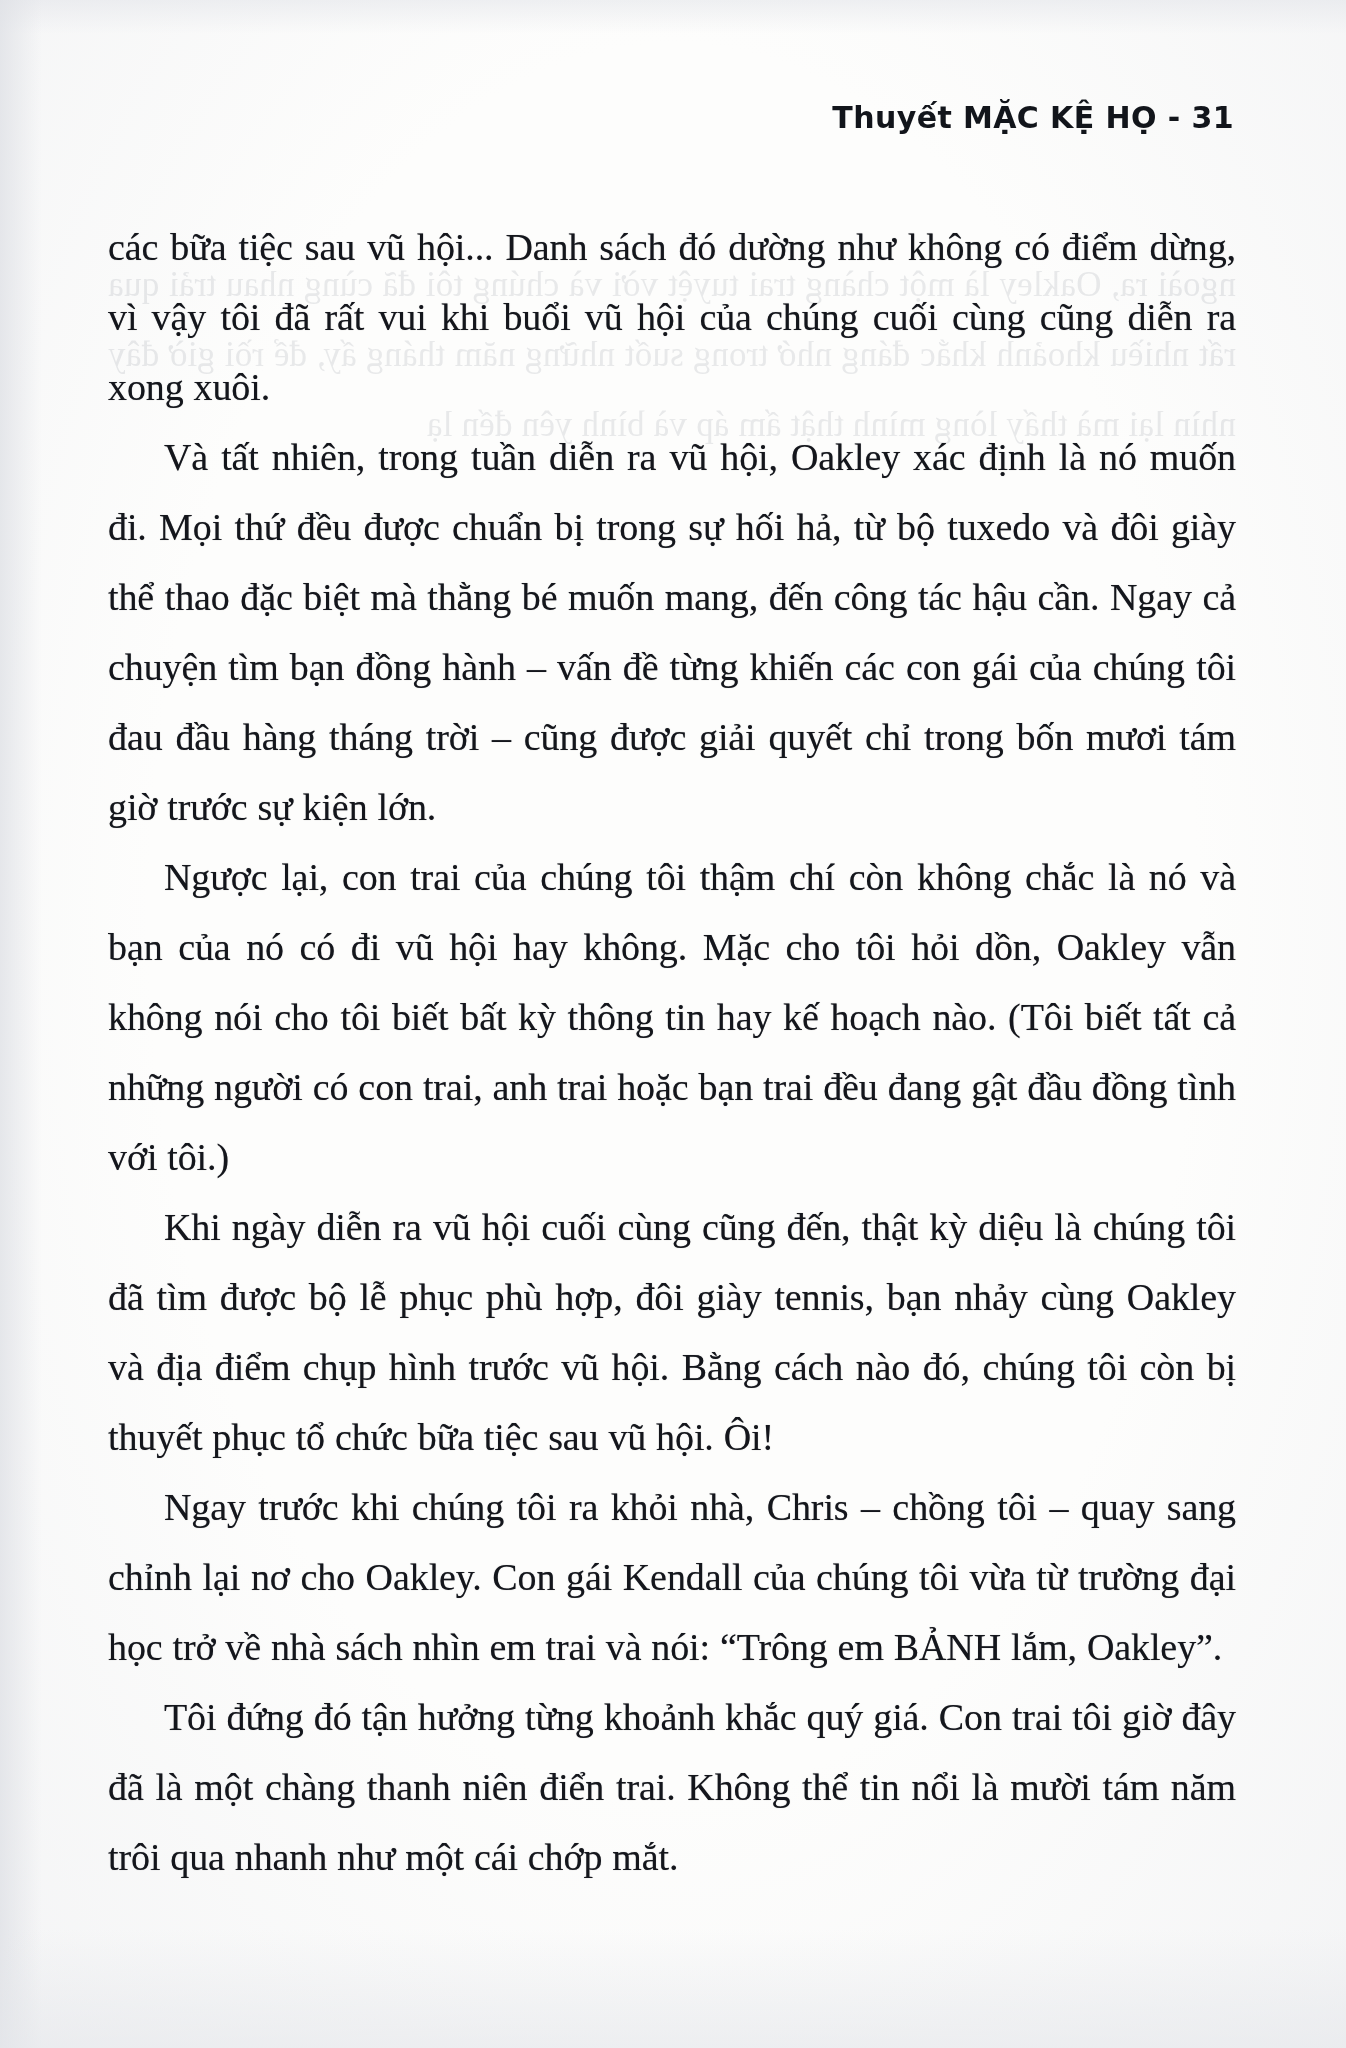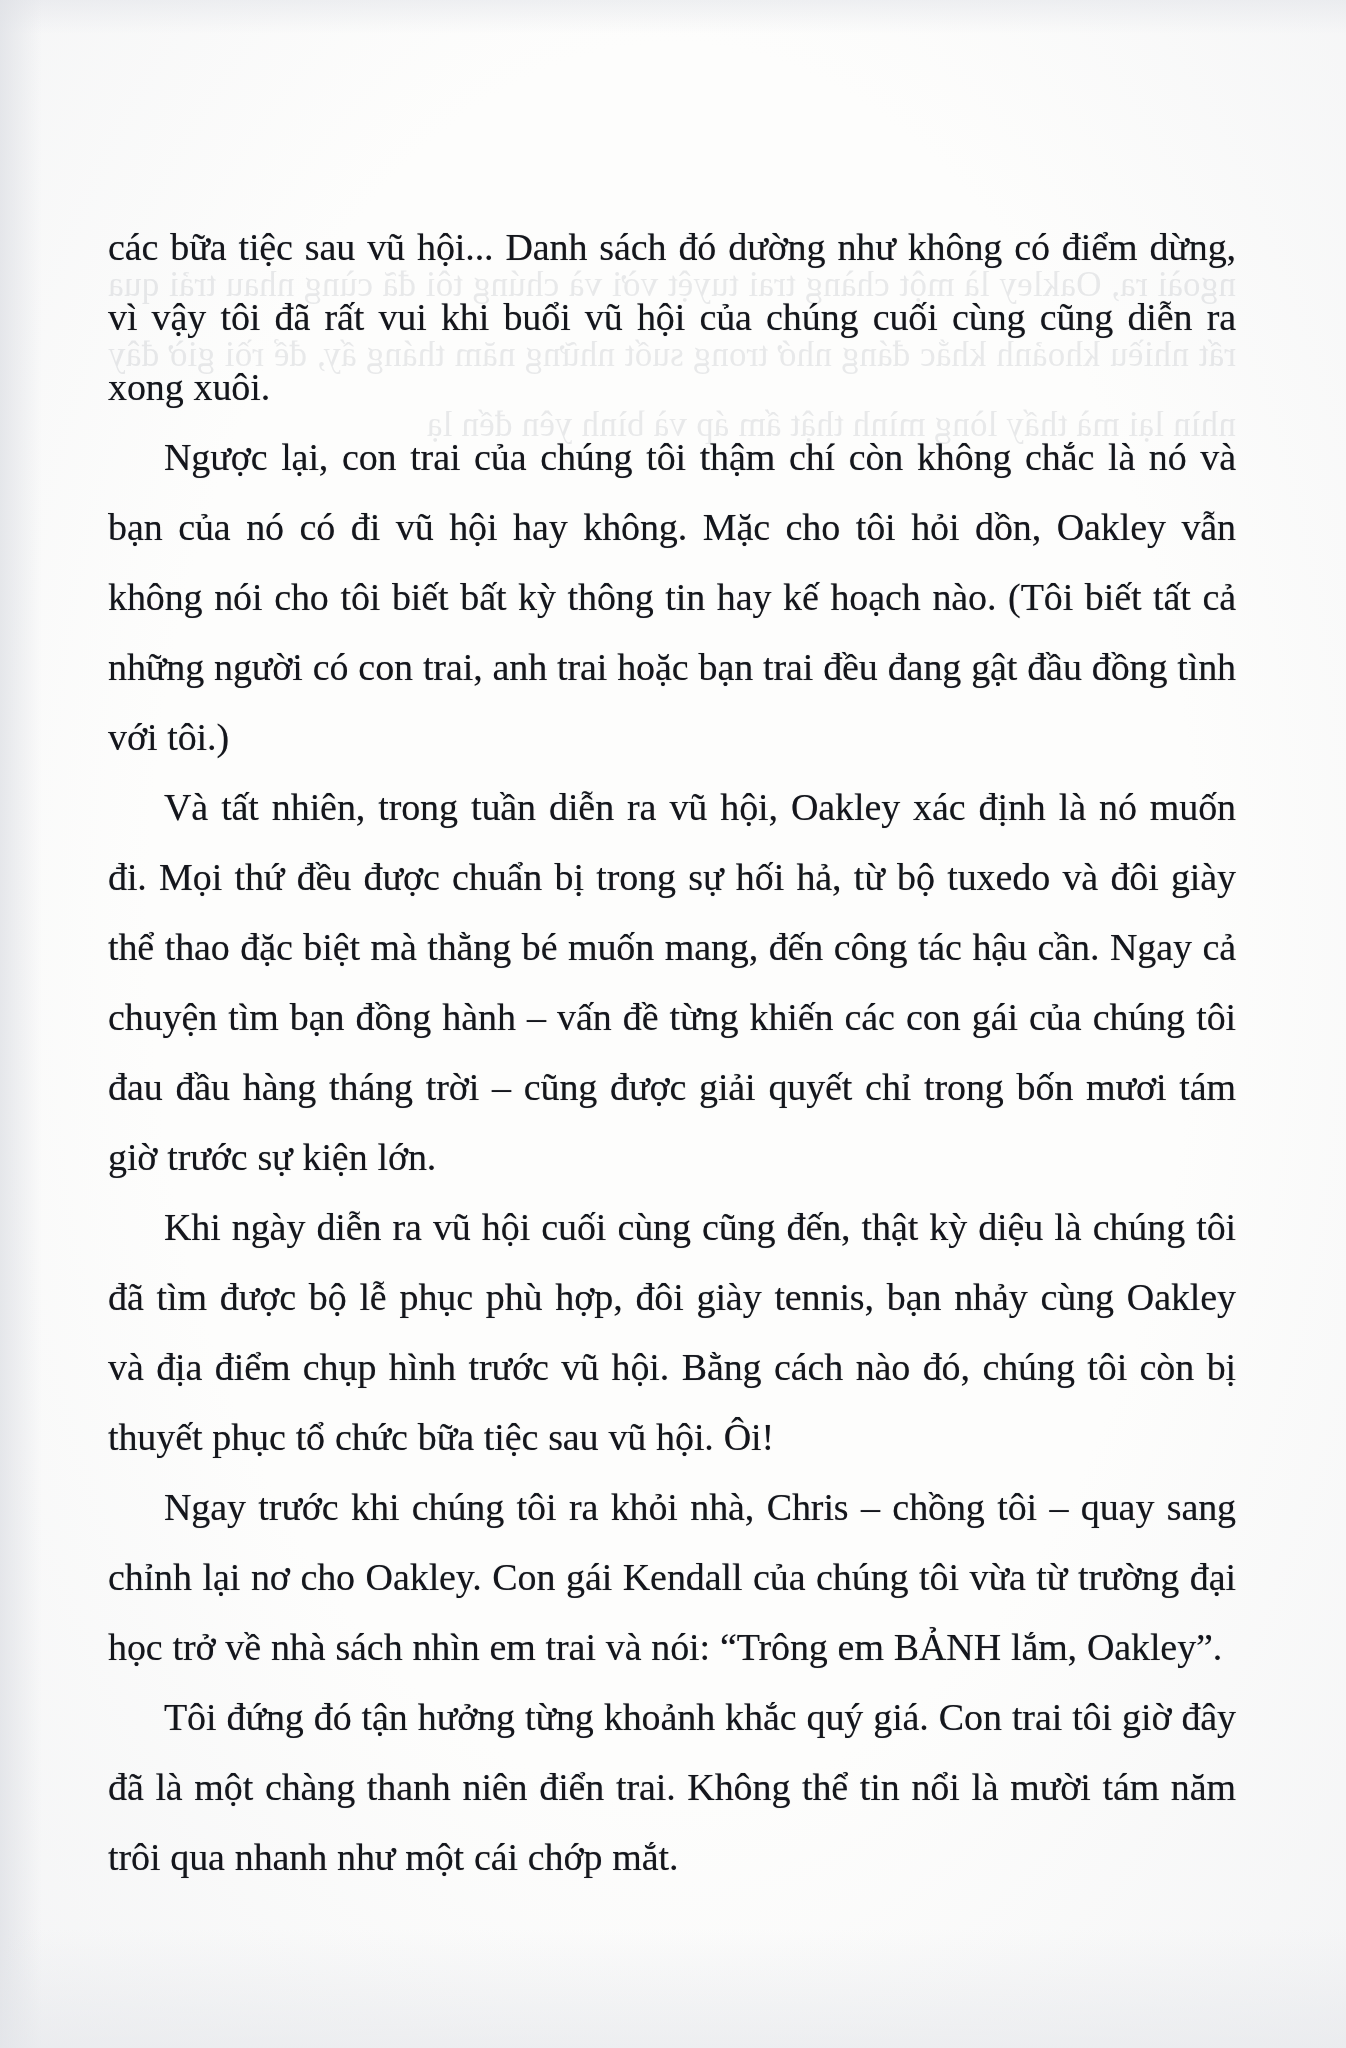--- a/index.html
+++ b/index.html
@@ -115,23 +115,24 @@
 
 <div class="page">
 
   <div class="paper-tone"></div>
   <div class="scan-edge-top"></div>
   <div class="scan-edge-left"></div>
   <div class="scan-edge-bottom"></div>
 
   <div class="bleed-through">ngoài ra, Oakley là một chàng trai tuyệt vời và chúng tôi đã cùng nhau trải qua rất nhiều khoảnh khắc đáng nhớ trong suốt những năm tháng ấy, để rồi giờ đây nhìn lại mà thấy lòng mình thật ấm áp và bình yên đến lạ</div>
 
+  <div class="running-head">Thuyết MẶC KỆ HỌ - 31</div>
 
   <div class="body-text">
     <p class="para first">các bữa tiệc sau vũ hội... Danh sách đó dường như không có điểm dừng, vì vậy tôi đã rất vui khi buổi vũ hội của chúng cuối cùng cũng diễn ra xong xuôi.</p>
+    <p class="para">Và tất nhiên, trong tuần diễn ra vũ hội, Oakley xác định là nó muốn đi. Mọi thứ đều được chuẩn bị trong sự hối hả, từ bộ tuxedo và đôi giày thể thao đặc biệt mà thằng bé muốn mang, đến công tác hậu cần. Ngay cả chuyện tìm bạn đồng hành – vấn đề từng khiến các con gái của chúng tôi đau đầu hàng tháng trời – cũng được giải quyết chỉ trong bốn mươi tám giờ trước sự kiện lớn.</p>
     <p class="para">Ngược lại, con trai của chúng tôi thậm chí còn không chắc là nó và bạn của nó có đi vũ hội hay không. Mặc cho tôi hỏi dồn, Oakley vẫn không nói cho tôi biết bất kỳ thông tin hay kế hoạch nào. (Tôi biết tất cả những người có con trai, anh trai hoặc bạn trai đều đang gật đầu đồng tình với tôi.)</p>
-    <p class="para">Và tất nhiên, trong tuần diễn ra vũ hội, Oakley xác định là nó muốn đi. Mọi thứ đều được chuẩn bị trong sự hối hả, từ bộ tuxedo và đôi giày thể thao đặc biệt mà thằng bé muốn mang, đến công tác hậu cần. Ngay cả chuyện tìm bạn đồng hành – vấn đề từng khiến các con gái của chúng tôi đau đầu hàng tháng trời – cũng được giải quyết chỉ trong bốn mươi tám giờ trước sự kiện lớn.</p>
     <p class="para">Khi ngày diễn ra vũ hội cuối cùng cũng đến, thật kỳ diệu là chúng tôi đã tìm được bộ lễ phục phù hợp, đôi giày tennis, bạn nhảy cùng Oakley và địa điểm chụp hình trước vũ hội. Bằng cách nào đó, chúng tôi còn bị thuyết phục tổ chức bữa tiệc sau vũ hội. Ôi!</p>
     <p class="para">Ngay trước khi chúng tôi ra khỏi nhà, Chris – chồng tôi – quay sang chỉnh lại nơ cho Oakley. Con gái Kendall của chúng tôi vừa từ trường đại học trở về nhà sách nhìn em trai và nói: “Trông em BẢNH lắm, Oakley”.</p>
     <p class="para">Tôi đứng đó tận hưởng từng khoảnh khắc quý giá. Con trai tôi giờ đây đã là một chàng thanh niên điển trai. Không thể tin nổi là mười tám năm trôi qua nhanh như một cái chớp mắt.</p>
   </div>
 
 </div>
 
 </body></html>

